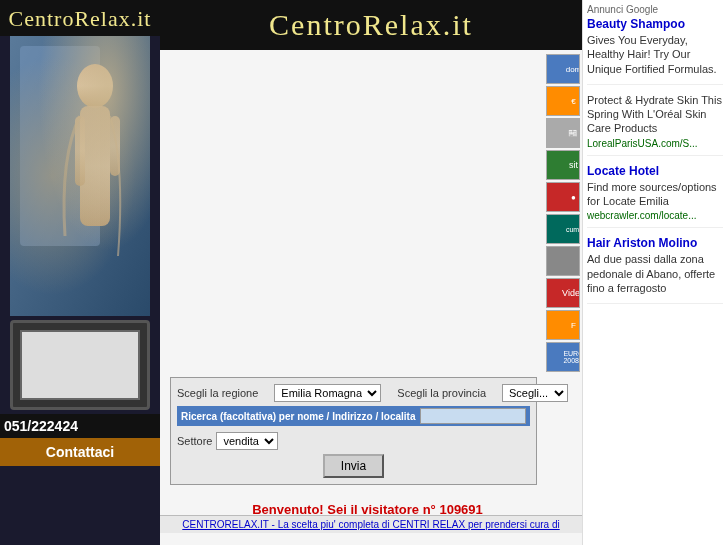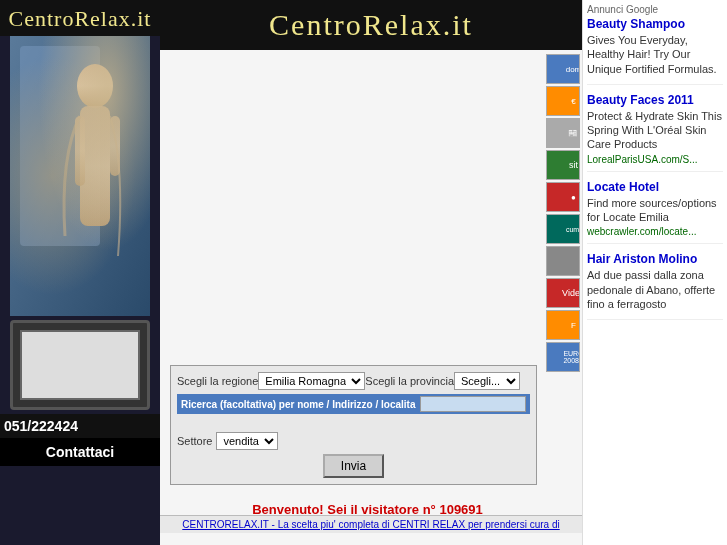--- a/index.html
+++ b/index.html
@@ -73,21 +73,21 @@
     #phone-number {
       color: #fff;
       font-size: 14px;
       font-weight: bold;
       text-align: left;
       padding: 4px;
       width: 100%;
       background: #111;
     }
     #contact-btn {
-      background: #000000;
+      background: #a16207;
       color: #fff;
       font-size: 14px;
       font-weight: bold;
       text-align: center;
       padding: 6px;
       width: 100%;
       cursor: pointer;
       border: none;
     }
 
@@ -155,21 +155,21 @@
       left: 10px;
       right: 45px;
       background: #e8e8e8;
       border: 1px solid #999;
       padding: 6px;
     }
     .form-row {
       display: flex;
       align-items: center;
       margin-bottom: 4px;
-      gap: 0;
+      gap: 16px;
     }
     .form-label {
       font-size: 11px;
       color: #333;
       white-space: nowrap;
     }
     .form-select {
       font-size: 11px;
       padding: 1px 2px;
       border: 1px solid #999;
@@ -183,21 +183,21 @@
       border: 1px solid #999;
       background: #c8dcf0;
     }
     .search-row-inner {
       background: #4a7abf;
       color: #fff;
       padding: 2px 4px;
       display: flex;
       align-items: center;
       gap: 4px;
-      margin-bottom: 18px;
+      margin-bottom: 6px;
     }
     .search-row-inner .form-label { color: #fff; font-weight: bold; }
     .settore-row {
       display: flex;
       align-items: center;
       gap: 4px;
       margin-bottom: 4px;
     }
     #invia-btn {
       display: block;
@@ -369,21 +369,20 @@
 
 <div id="right-panel">
   <div id="google-ads-label">Annunci Google</div>
 
   <div class="ad-block">
     <a class="ad-title">Beauty Shampoo</a>
     <div class="ad-desc">Gives You Everyday, Healthy Hair! Try Our Unique Fortified Formulas.</div>
   </div>
 
   <div class="ad-block">
-    <a class="ad-title">Beauty Faces 2011</a>
     <div class="ad-desc">Protect &amp; Hydrate Skin This Spring With L'Oréal Skin Care Products</div>
     <div class="ad-url">LorealParisUSA.com/S...</div>
   </div>
 
   <div class="ad-block">
     <a class="ad-title">Locate Hotel</a>
     <div class="ad-desc">Find more sources/options for Locate Emilia</div>
     <div class="ad-url">webcrawler.com/locate...</div>
   </div>
 

